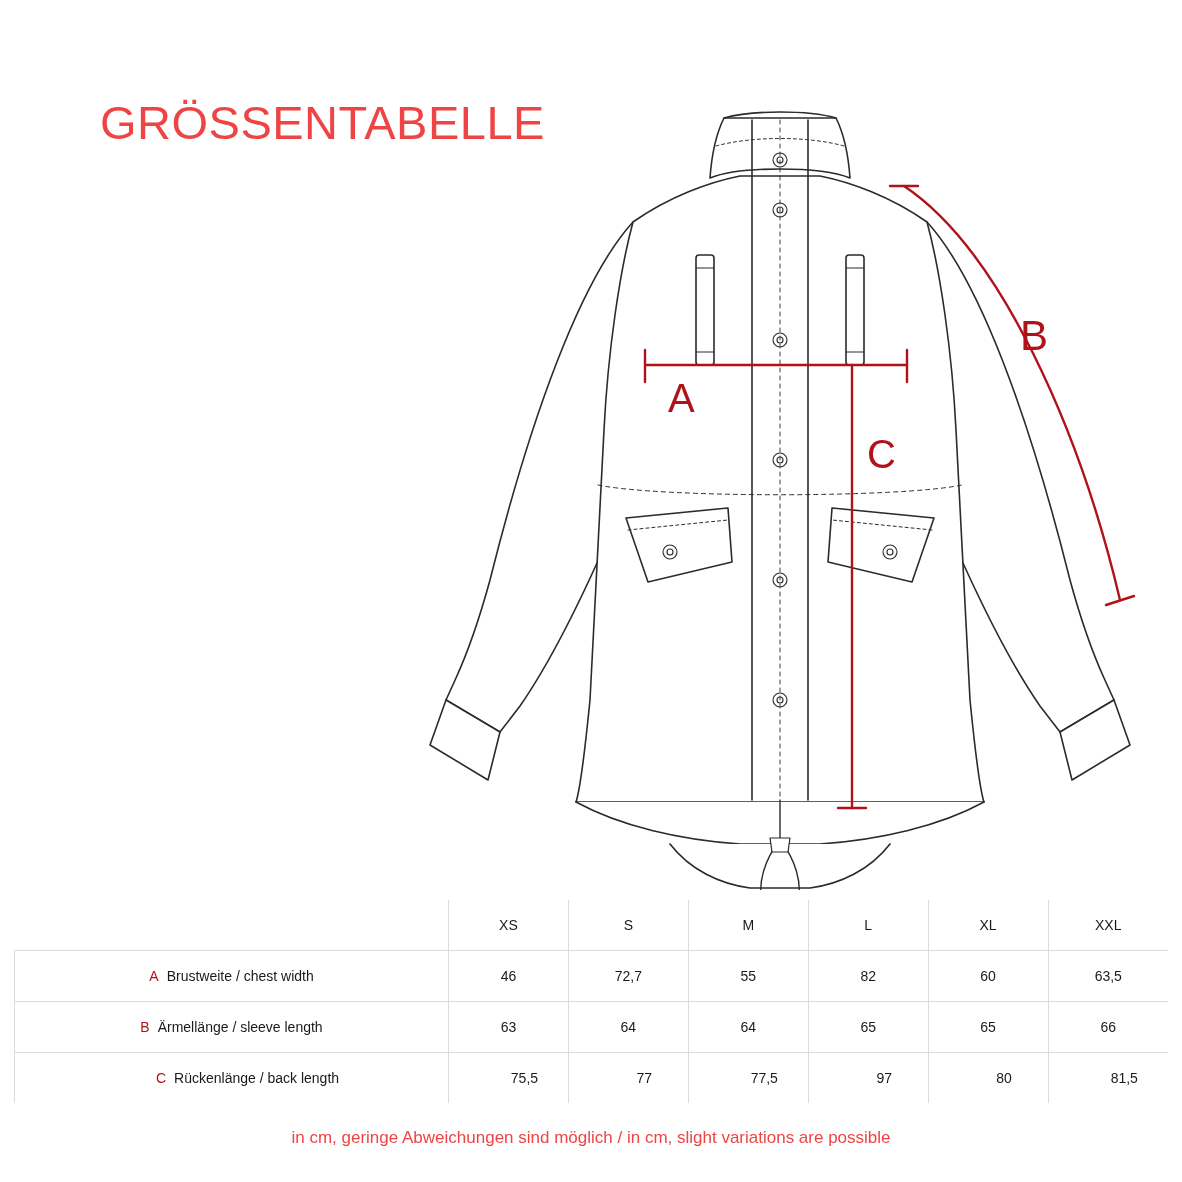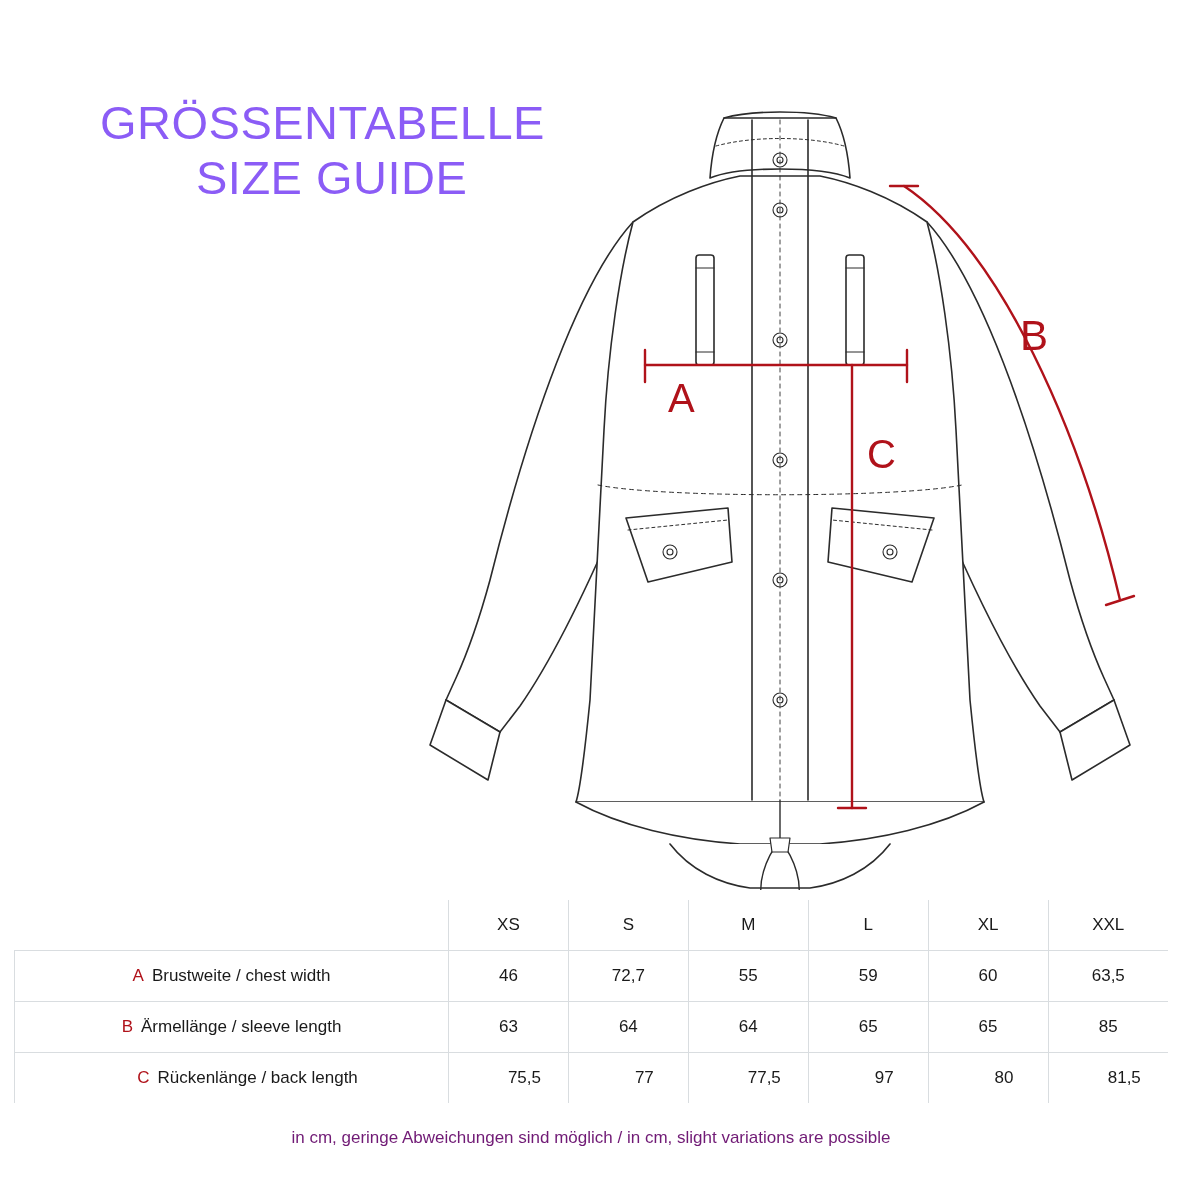--- a/index.html
+++ b/index.html
@@ -20,21 +20,21 @@
   .title-block {
     position: absolute;
     left: 100px;
     top: 95px;
     line-height: 1.18;
   }
   .title-line {
     font-size: 47px;
     font-weight: 400;
     letter-spacing: 0.5px;
-    color: #8b5cf6;
+    color: #ef4444;
     white-space: nowrap;
   }
   .title-line.second {
     padding-left: 96px;
   }
 
   
   .illustration {
     position: absolute;
     left: 380px;
@@ -52,21 +52,21 @@
   }
   table.size-table {
     border-collapse: collapse;
     width: 100%;
     table-layout: fixed;
   }
   table.size-table th,
   table.size-table td {
     border: 1px solid #d9dde0;
     height: 50px;
-    font-size: 17px;
+    font-size: 14px;
     font-weight: 400;
     text-align: center;
     color: #1a1a1a;
     padding: 0;
   }
   table.size-table col.label-col { width: 434px; }
 
   table.size-table thead th {
     border-top: none;
     border-left: none;
@@ -98,29 +98,28 @@
     color: #b0121a;
     margin-right: 8px;
   }
   .footnote {
     position: absolute;
     left: 0;
     top: 1128px;
     width: 1182px;
     text-align: center;
     font-size: 17px;
-    color: #701a75;
+    color: #ef4444;
   }
 </style>
 </head>
 <body>
 
 <div class="title-block">
   <div class="title-line">GRÖSSENTABELLE</div>
-  <div class="title-line second">SIZE GUIDE</div>
 </div>
 
 <div class="illustration">
 <svg viewBox="0 0 800 790" width="800" height="790" xmlns="http://www.w3.org/2000/svg">
   <g fill="none" stroke="#2b2b2b" stroke-width="1.6" stroke-linejoin="round" stroke-linecap="round">
 
     <path d="M253 122 C200 180 150 320 110 480 C98 524 86 556 76 578 L66 600
              L120 632 L140 606 C172 560 206 490 236 420 C258 368 272 330 282 300 Z" fill="#ffffff"></path>
     <path d="M66 600 L50 645 L108 680 L120 632" fill="#ffffff"></path>
     <path d="M66 600 L120 632"></path>
@@ -235,34 +234,34 @@
       </tr>
     </thead>
     <tbody>
       <tr>
         <td class="rowlabel">
           <span class="key">A</span><span>Brustweite / chest width</span>
         </td>
         <td>46</td>
         <td>72,7</td>
         <td>55</td>
-        <td>59</td>
+        <td>82</td>
         <td>60</td>
         <td>63,5</td>
       </tr>
       <tr>
         <td class="rowlabel">
           <span class="key">B</span><span>Ärmellänge / sleeve length</span>
         </td>
         <td>63</td>
         <td>64</td>
         <td>64</td>
         <td>65</td>
         <td>65</td>
-        <td>85</td>
+        <td>66</td>
       </tr>
       <tr>
         <td class="rowlabel">
           <span class="key">C</span><span>Rückenlänge / back length</span>
         </td>
         <td>75,5</td>
         <td>77</td>
         <td>77,5</td>
         <td>97</td>
         <td>80</td>

